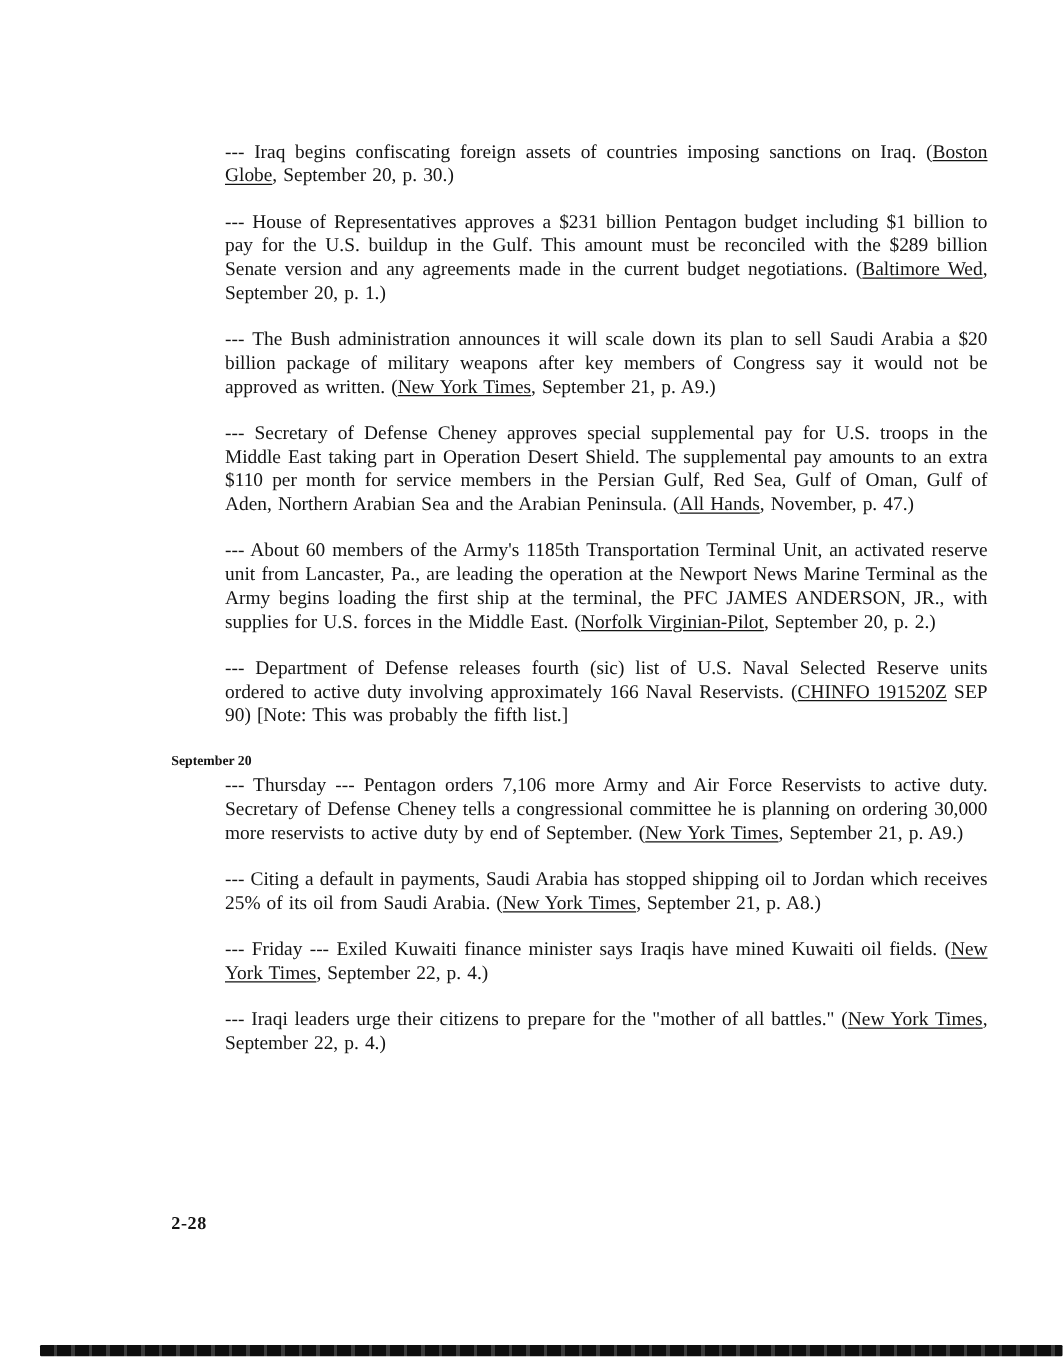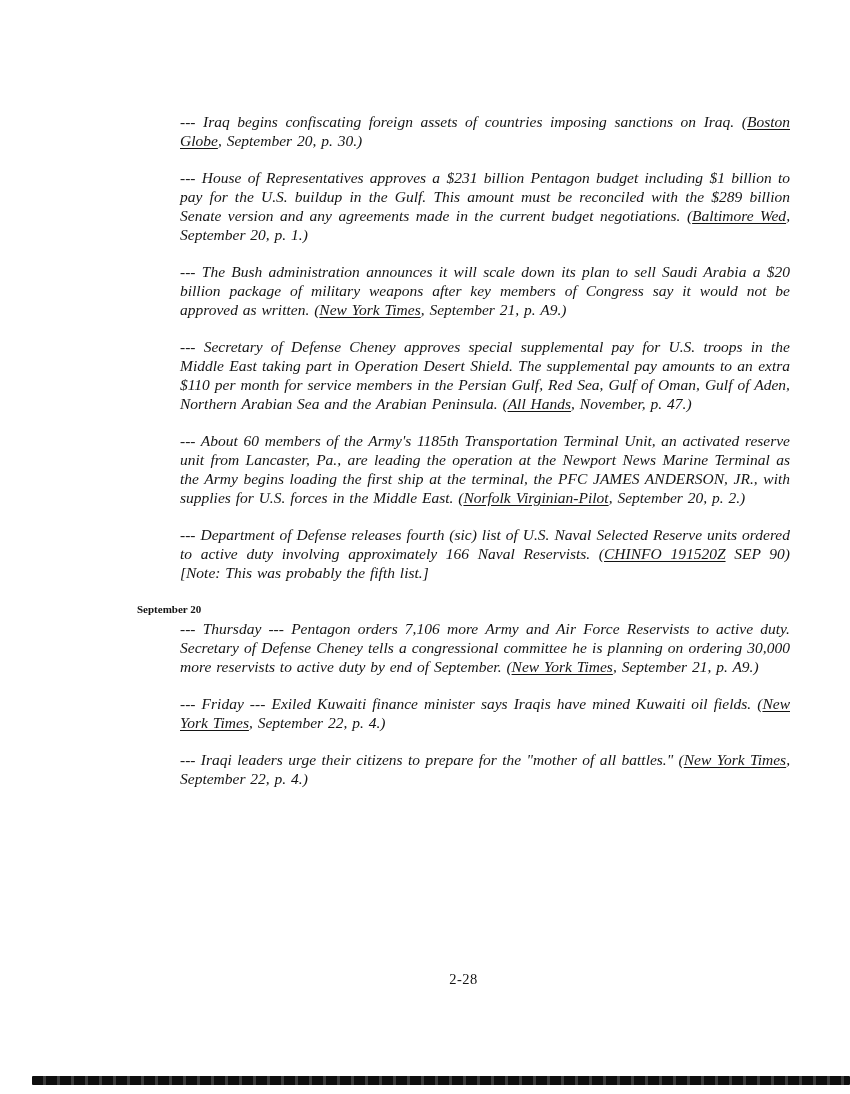--- a/index.html
+++ b/index.html
@@ -20,40 +20,39 @@
     left: 137px;
     top: 112px;
     width: 653px;
   }
   .para {
     margin: 0 0 18px 43px;
     font-size: 15.5px;
     line-height: 19px;
     text-align: justify;
     word-spacing: 1px;
-    font-style: italic;
   }
   .section-heading {
     margin: 0;
     font-size: 11px;
     line-height: 19px;
     font-weight: bold;
   }
   .u {
     text-decoration: underline;
     text-underline-offset: 2px;
   }
   .footer {
     position: absolute;
     left: 137px;
     top: 971px;
     width: 653px;
-    text-align: center;
     font-size: 14.5px;
     letter-spacing: 0.5px;
+    font-weight: bold;
   }
   .scan-bar {
     position: absolute;
     left: 32px;
     right: 0;
     top: 1076px;
     height: 9px;
     background: repeating-linear-gradient(90deg, #0e0e0e 0 11px, #3a3a3a 11px 14px);
     border-radius: 1px;
   }
@@ -63,19 +62,20 @@
 
 <div class="page">
     <p class="para"><span>--- Iraq begins confiscating foreign assets of countries imposing sanctions on Iraq. (</span><span class="u">Boston Globe</span><span>, September 20, p. 30.)</span></p>
     <p class="para"><span>--- House of Representatives approves a $231 billion Pentagon budget including $1 billion to pay for the U.S. buildup in the Gulf. This amount must be reconciled with the $289 billion Senate version and any agreements made in the current budget negotiations. (</span><span class="u">Baltimore Wed</span><span>, September 20, p. 1.)</span></p>
     <p class="para"><span>--- The Bush administration announces it will scale down its plan to sell Saudi Arabia a $20 billion package of military weapons after key members of Congress say it would not be approved as written.  (</span><span class="u">New York Times</span><span>, September 21, p. A9.)</span></p>
     <p class="para"><span>--- Secretary of Defense Cheney approves special supplemental pay for U.S. troops in the Middle East taking part in Operation Desert Shield. The supplemental pay amounts to an extra $110 per month for service members in the Persian Gulf, Red Sea, Gulf of Oman, Gulf of Aden, Northern Arabian Sea and the Arabian Peninsula. (</span><span class="u">All Hands</span><span>, November, p. 47.)</span></p>
     <p class="para"><span>--- About 60 members of the Army's 1185th Transportation Terminal Unit, an activated reserve unit from Lancaster, Pa., are leading the operation at the Newport News Marine Terminal as the Army begins loading the first ship at the terminal, the PFC JAMES ANDERSON, JR., with supplies for U.S. forces in the Middle East. (</span><span class="u">Norfolk Virginian-Pilot</span><span>, September 20, p. 2.)</span></p>
     <p class="para"><span>--- Department of Defense releases fourth (sic) list of U.S. Naval Selected Reserve units ordered to active duty involving approximately 166 Naval Reservists. (</span><span class="u">CHINFO 191520Z</span><span> SEP 90) [Note: This was probably the fifth list.]</span></p>
     <div class="section-heading">September 20</div>
     <p class="para"><span>--- Thursday --- Pentagon orders 7,106 more Army and Air Force Reservists to active duty. Secretary of Defense Cheney tells a congressional committee he is planning on ordering 30,000 more reservists to active duty by end of September. (</span><span class="u">New York Times</span><span>, September 21, p. A9.)</span></p>
+    <p class="para"><span>--- Citing a default in payments, Saudi Arabia has stopped shipping oil to Jordan which receives 25% of its oil from Saudi Arabia. (</span><span class="u">New York Times</span><span>, September 21, p. A8.)</span></p>
     <p class="para"><span>--- Friday --- Exiled Kuwaiti finance minister says Iraqis have mined Kuwaiti oil fields. (</span><span class="u">New York Times</span><span>, September 22, p. 4.)</span></p>
     <p class="para"><span>--- Iraqi leaders urge their citizens to prepare for the "mother of all battles." (</span><span class="u">New York Times</span><span>, September 22, p. 4.)</span></p>
   </div>
 
 <div class="footer">2-28</div>
 
 <div class="scan-bar"></div>
 
 </body></html>

